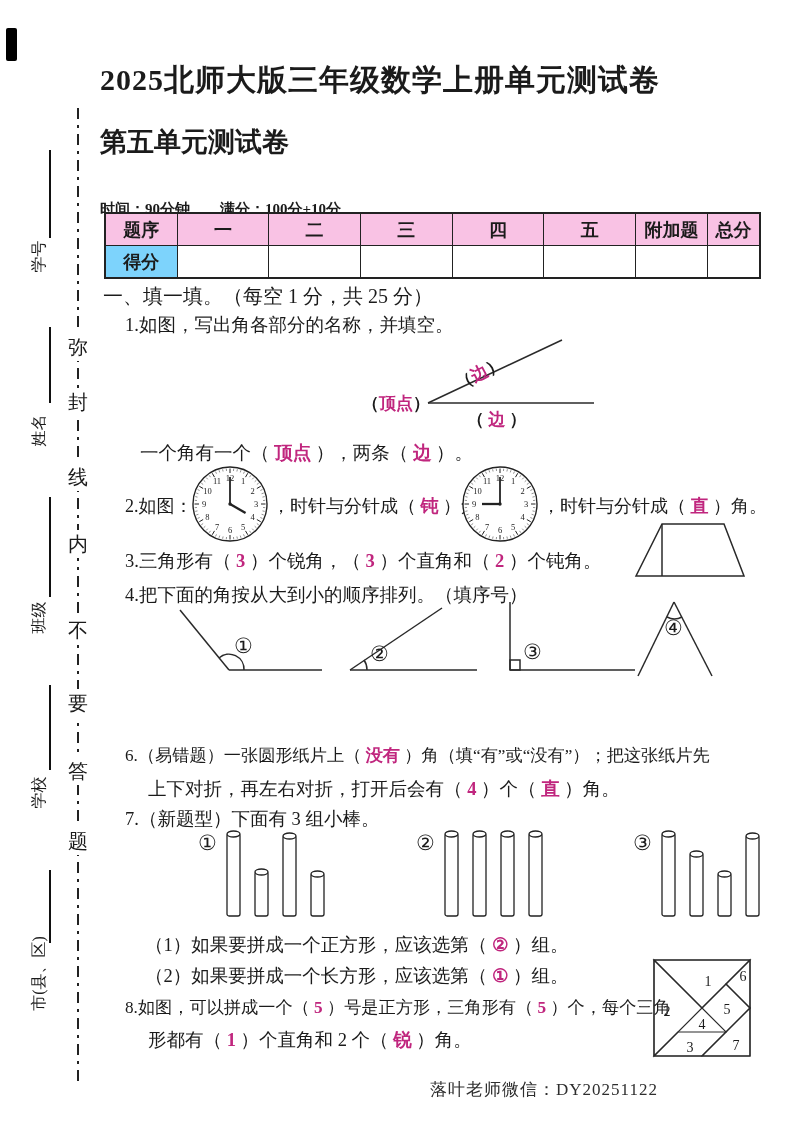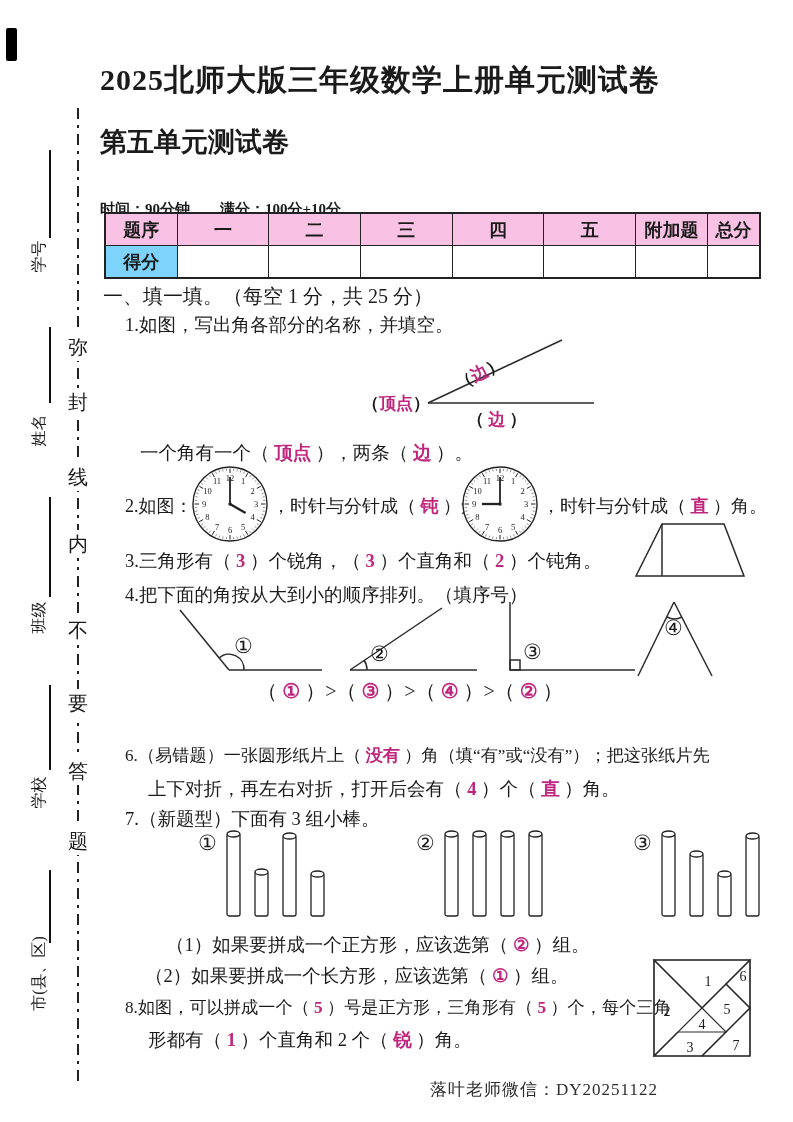--- a/index.html
+++ b/index.html
@@ -322,21 +322,20 @@
   </div>
   <div class="abs" style="left:628px;top:596px;width:90px;height:86px;">
     <svg width="90" height="86">
       <line class="dline" x1="46" y1="6" x2="10" y2="80"></line>
       <line class="dline" x1="46" y1="6" x2="84" y2="80"></line>
       <path class="dline" d="M 39 21 A 16 16 0 0 0 54 21"></path>
     </svg>
     <span class="abs lab-circ" style="left:36px;top:22px;">④</span>
   </div>
 
-  <div class="abs line" style="left:100px;width:620px;top:678px;font-size:20px;text-align:center;"><span>（ </span><span class="ans">①</span><span> ）&gt;（ </span><span class="ans">③</span><span> ）&gt;（ </span><span class="ans">④</span><span> ）&gt;（ </span><span class="ans">②</span><span> ）</span></div>
 
   <div class="abs line line-sm" style="left:125px;top:743px;"><span class="bnum">6.</span><span>（易错题）一张圆形纸片上（ </span><span class="ans">没有</span><span> ）角（填“有”或“没有”）；把这张纸片先</span></div>
   <div class="abs line" style="left:148px;top:776px;"><span>上下对折，再左右对折，打开后会有（ </span><span class="ans">4</span><span> ）个（ </span><span class="ans">直</span><span> ）角。</span></div>
   <div class="abs line" style="left:125px;top:806px;"><span class="bnum">7.</span><span>（新题型）下面有 3 组小棒。</span></div>
 
   <span class="abs lab-circ" style="left:198px;top:833px;">①</span>
   <svg class="abs" style="left:226px;top:830px;" width="100" height="90">
       <rect x="1" y="4" width="13" height="82" rx="2" fill="#fff" stroke="#222" stroke-width="1.3"></rect>
       <ellipse cx="7.5" cy="4" rx="6.5" ry="3" fill="#fff" stroke="#222" stroke-width="1.3"></ellipse>
       <rect x="29" y="42" width="13" height="44" rx="2" fill="#fff" stroke="#222" stroke-width="1.3"></rect>
@@ -362,21 +361,21 @@
       <rect x="1" y="4" width="13" height="82" rx="2" fill="#fff" stroke="#222" stroke-width="1.3"></rect>
       <ellipse cx="7.5" cy="4" rx="6.5" ry="3" fill="#fff" stroke="#222" stroke-width="1.3"></ellipse>
       <rect x="29" y="24" width="13" height="62" rx="2" fill="#fff" stroke="#222" stroke-width="1.3"></rect>
       <ellipse cx="35.5" cy="24" rx="6.5" ry="3" fill="#fff" stroke="#222" stroke-width="1.3"></ellipse>
       <rect x="57" y="44" width="13" height="42" rx="2" fill="#fff" stroke="#222" stroke-width="1.3"></rect>
       <ellipse cx="63.5" cy="44" rx="6.5" ry="3" fill="#fff" stroke="#222" stroke-width="1.3"></ellipse>
       <rect x="85" y="6" width="13" height="80" rx="2" fill="#fff" stroke="#222" stroke-width="1.3"></rect>
       <ellipse cx="91.5" cy="6" rx="6.5" ry="3" fill="#fff" stroke="#222" stroke-width="1.3"></ellipse>
     </svg>
 
-  <div class="abs line" style="left:145px;top:932px;margin-left:21px;"><span>（1）如果要拼成一个正方形，应该选第（ </span><span class="ans">②</span><span> ）组。</span></div>
+  <div class="abs line" style="left:145px;top:932px;"><span>（1）如果要拼成一个正方形，应该选第（ </span><span class="ans">②</span><span> ）组。</span></div>
   <div class="abs line" style="left:145px;top:963px;"><span>（2）如果要拼成一个长方形，应该选第（ </span><span class="ans">①</span><span> ）组。</span></div>
   <div class="abs line line-sm" style="left:125px;top:995px;"><span class="bnum">8.</span><span>如图，可以拼成一个（ </span><span class="ans">5</span><span> ）号是正方形，三角形有（ </span><span class="ans">5</span><span> ）个，每个三角</span></div>
   <div class="abs line" style="left:148px;top:1027px;"><span>形都有（ </span><span class="ans">1</span><span> ）个直角和 2 个（ </span><span class="ans">锐</span><span> ）角。</span></div>
 
   <svg class="abs" style="left:652px;top:952px;" width="104" height="112" viewBox="0 0 104 112">
     <g class="dline" style="stroke-width:1.2;">
       <rect x="2" y="8" width="96" height="96"></rect>
       <polygon points="2,8 98,8 50,56"></polygon>
       <polygon points="2,8 2,104 50,56"></polygon>
       <polygon points="50,104 98,104 98,56"></polygon>

